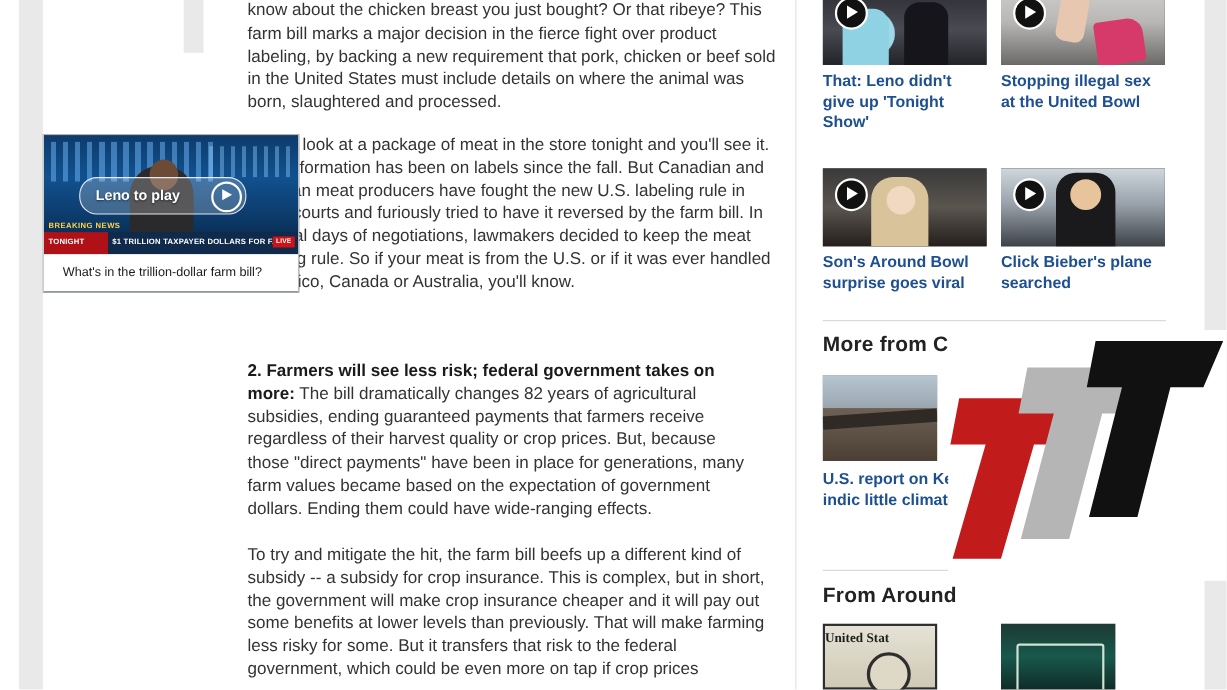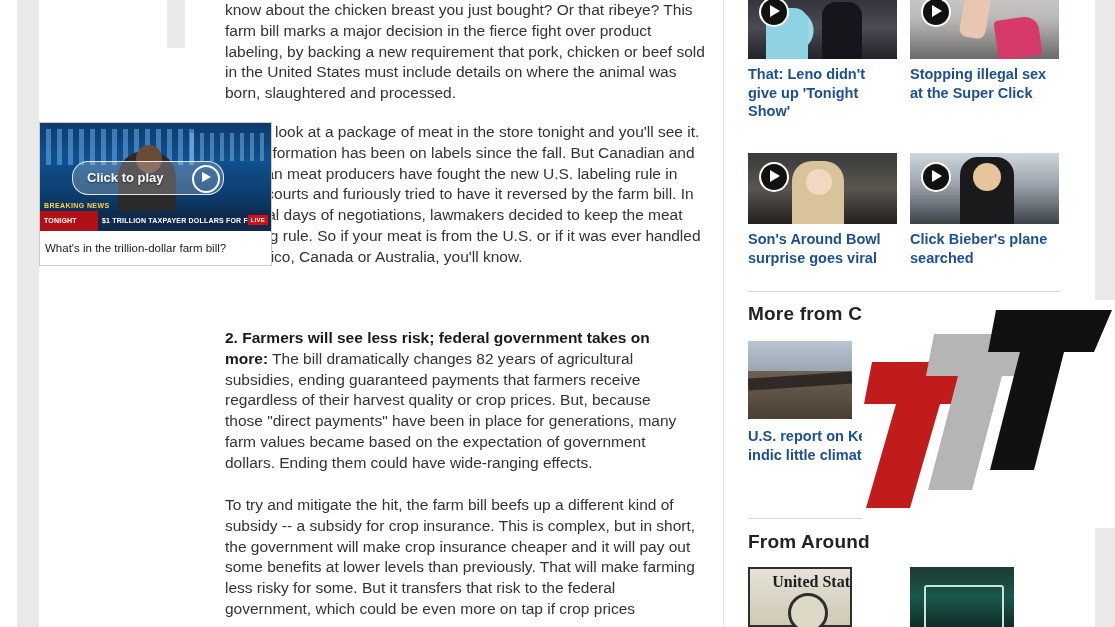--- a/index.html
+++ b/index.html
@@ -129,21 +129,21 @@
   .ve-breaking {
     position: absolute; left: 4px; bottom: 56px;
     color: #ffd24a; font-size: 7px; font-weight: bold; letter-spacing: .4px;
   }
   .ve-caption {
     position: absolute; left: 0; bottom: 0; width: 231px; height: 34px;
     background: #ffffff;
     color: #1a1a1a;
     font-size: 11.5px;
     line-height: 34px;
-    padding-left: 5px;
+    padding-left: 17px;
     box-sizing: border-box;
     white-space: nowrap;
   }
   .ve-playbar {
     position: absolute; left: 32px; top: 38px;
     width: 150px; height: 32px;
     background: rgba(255,255,255,0.22);
     border: 1px solid rgba(255,255,255,0.85);
     border-radius: 16px;
   }
@@ -302,23 +302,23 @@
     transform: rotate(-4deg);
   }
   .art-bill {
     position: absolute; inset: 0;
     background: linear-gradient(180deg,#e5e2d6 0%, #cfc9b4 100%);
     border: 2px solid #2e2e2e;
     box-sizing: border-box;
   }
   .art-bill .txt {
     position: absolute; left: 0; right: 0; top: 4px;
-    text-align: right;
+    text-align: left;
     font-family: "Liberation Serif", serif;
-    font-size: 16px;
+    font-size: 12px;
     color: #1c1c1c;
     font-weight: bold;
   }
   .art-bill .seal {
     position: absolute; left: 38px; top: 24px; width: 34px; height: 34px;
     border-radius: 50%;
     border: 3px solid #2e2e2e;
     background: #ded8c6;
   }
   .art-doc2 {
@@ -387,21 +387,21 @@
 
     <div class="ve-breaking">BREAKING NEWS</div>
 
     <div class="ve-lowerthird">
       <span class="ve-lt-left">TONIGHT</span>
       <span class="ve-lt-right">$1 TRILLION TAXPAYER DOLLARS FOR FARM BILL</span>
       <span class="ve-lt-tag">LIVE</span>
     </div>
 
     <div class="ve-playbar">
-      <span class="label">Click to play</span>
+      <span class="label">Leno to play</span>
       <span class="circ"></span>
     </div>
 
     <div class="ve-caption">What's in the trillion-dollar farm bill?</div>
   </div>
 
   <div class="rail">
 
     <div class="promo-grid">
 
@@ -411,21 +411,21 @@
           <span class="play"></span>
         </div>
         <div class="title">That: Leno didn't give up 'Tonight Show'</div>
       </div>
 
       <div class="promo" style="left:162px; top:0px;">
         <div class="thumb">
           <div class="art-superbowl"></div>
           <span class="play"></span>
         </div>
-        <div class="title">Stopping illegal sex at the Super Click</div>
+        <div class="title">Stopping illegal sex at the United Bowl</div>
       </div>
 
       <div class="promo" style="left:0px; top:165px;">
         <div class="thumb">
           <div class="art-son"></div>
           <span class="play"></span>
         </div>
         <div class="title">Son's Around Bowl surprise goes viral</div>
       </div>
 

